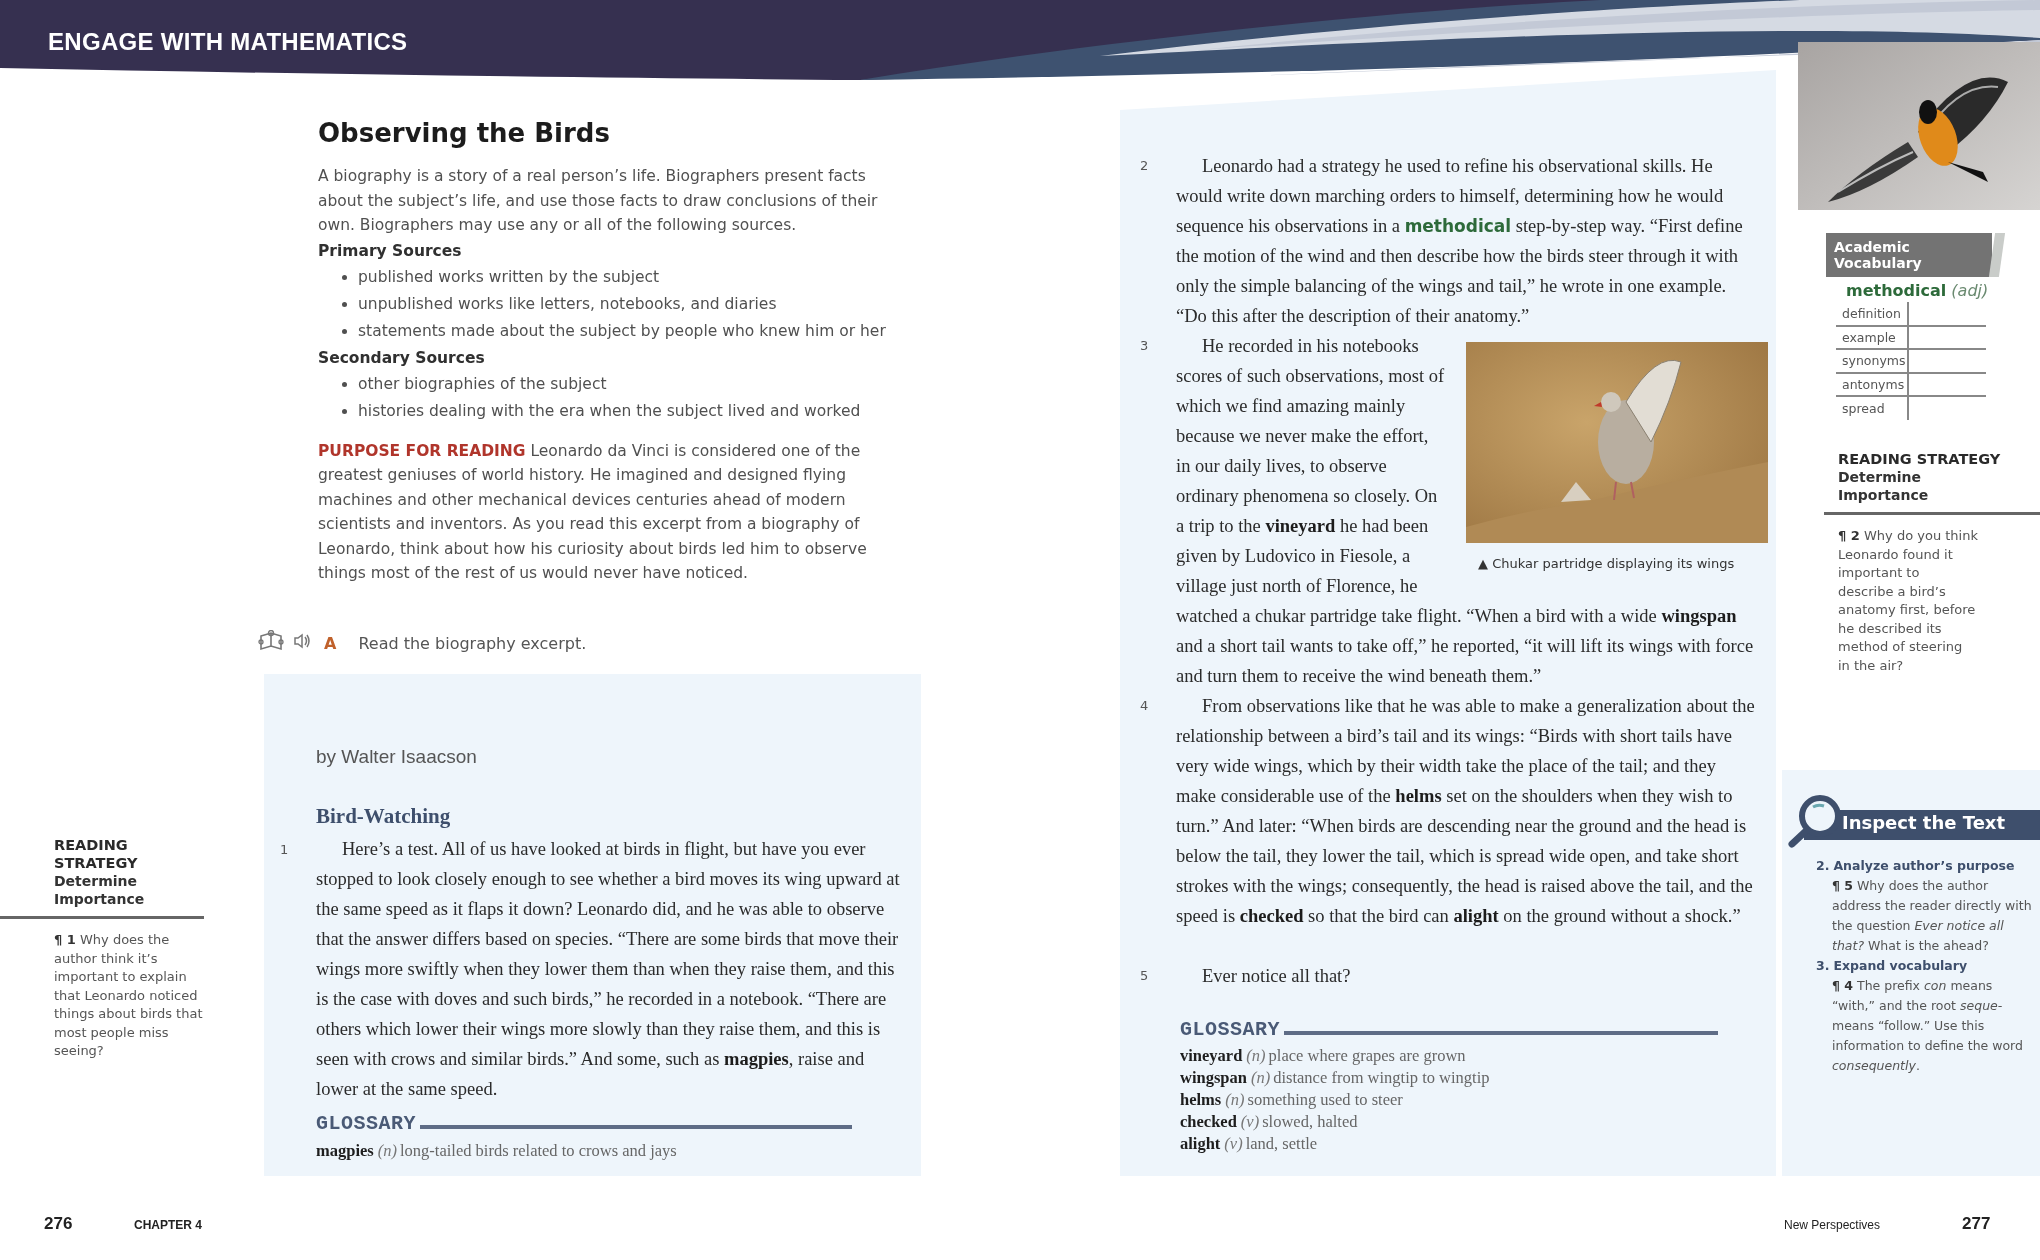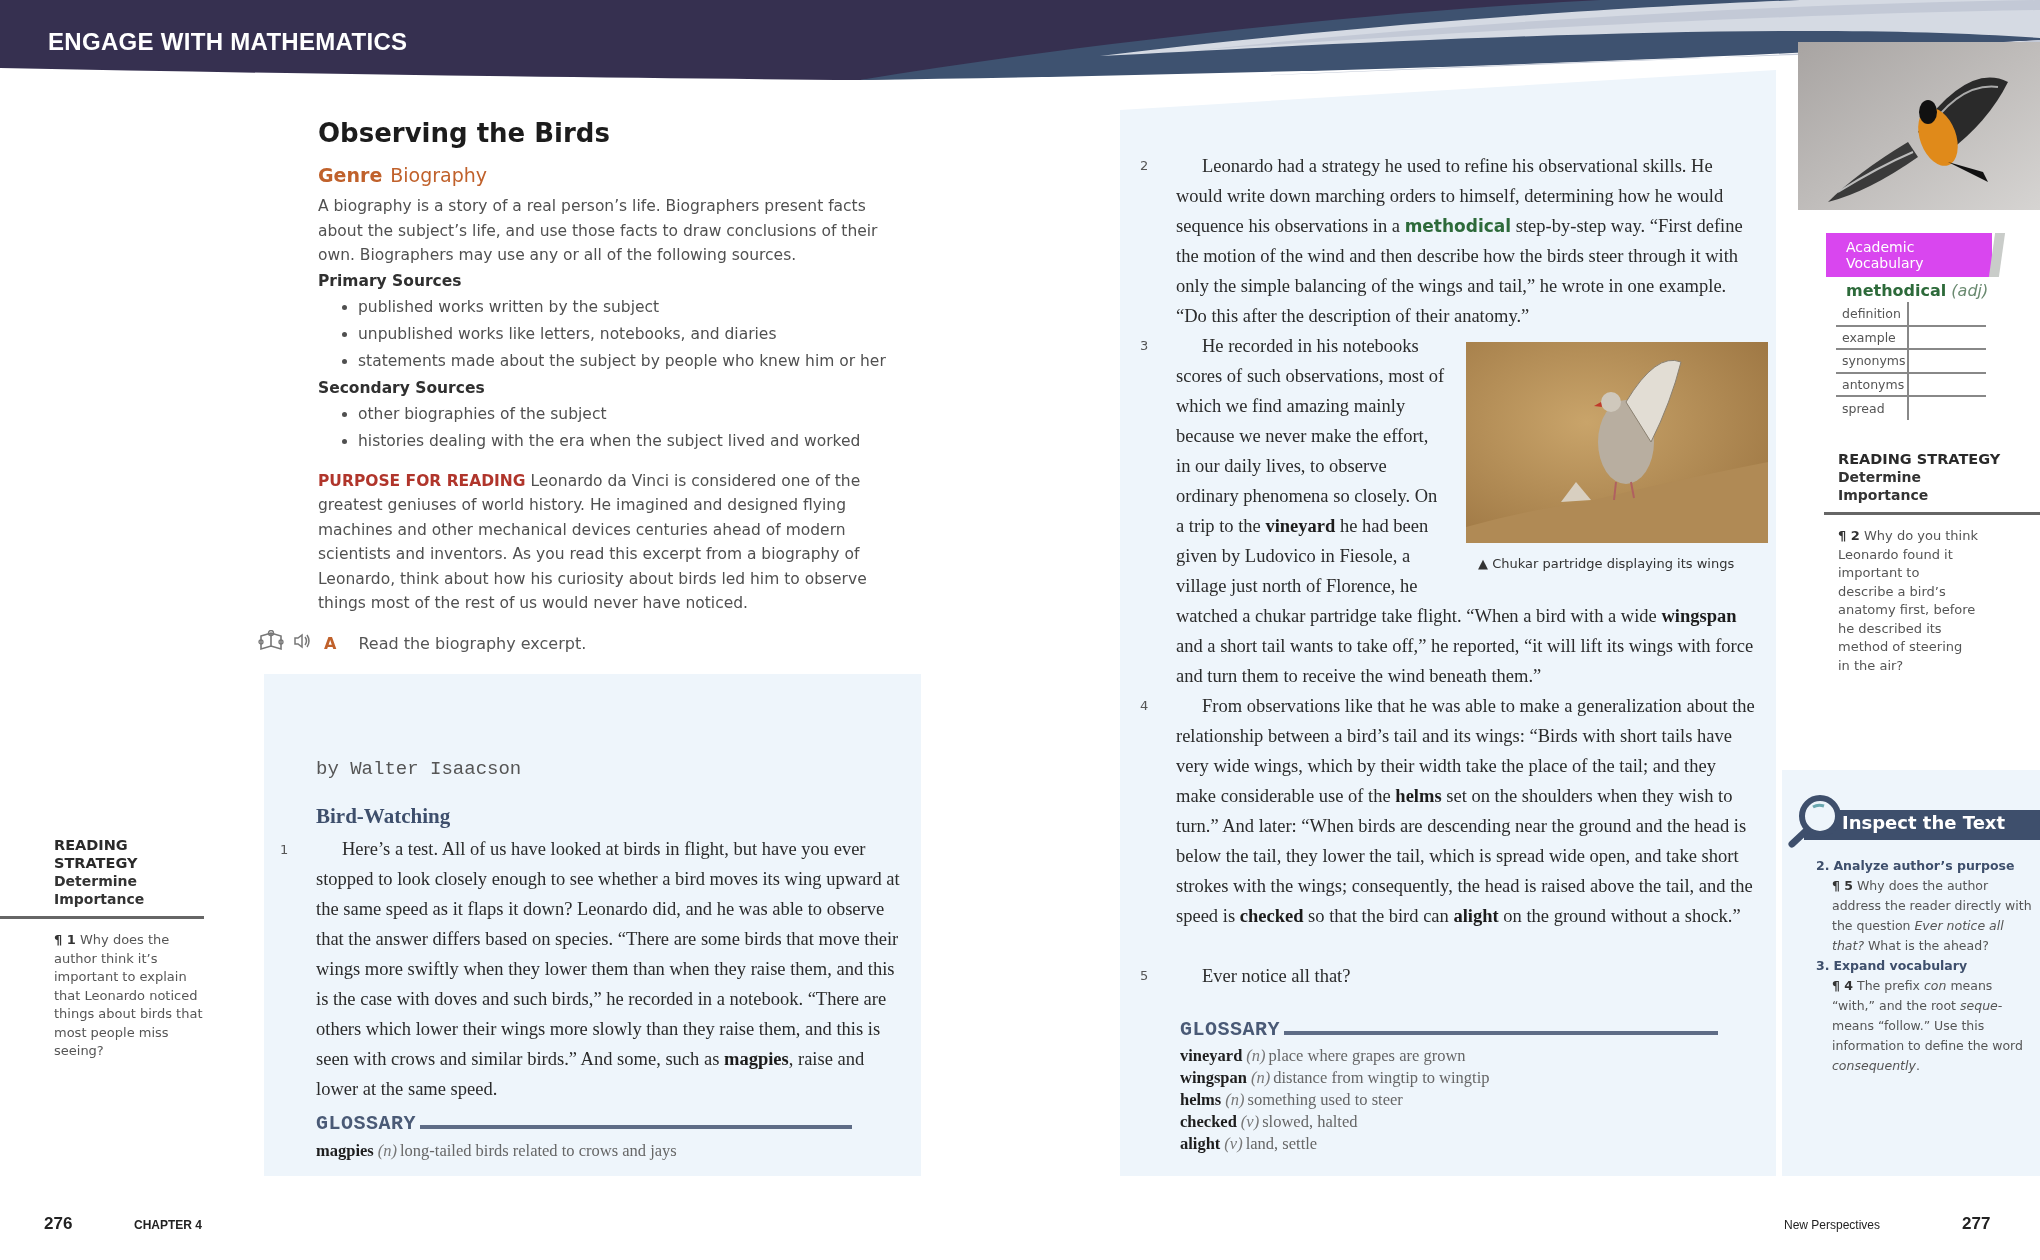--- a/index.html
+++ b/index.html
@@ -22,21 +22,21 @@
   .purpose { margin-top: 14px; }
   .purpose .label { color: #b0352b; font-weight: bold; }
   .read-line { position: absolute; left: 258px; top: 630px; display: flex; align-items: center; gap: 8px; font-family: "DejaVu Sans", sans-serif; font-size: 16px; color: #555; }
   .read-line .letter { color: #c0612b; font-weight: bold; margin-left: 4px; margin-right: 14px; }
 
   
   .excerpt-left { position: absolute; left: 264px; top: 674px; width: 657px; height: 502px; background: #eef5fb; }
   .ex-title { position: absolute; left: 52px; top: 20px; color: #3e4f6c; font-family: "Liberation Serif", serif; font-weight: bold; }
   .ex-title .from { font-size: 20px; margin-right: 6px; }
   .ex-title .main { font-size: 38px; }
-  .ex-author { position: absolute; left: 52px; top: 84px; font-family: Liberation Mono, monospace; font-size: 19px; color: #555; }
+  .ex-author { position: absolute; left: 52px; top: 72px; font-family: Liberation Sans, sans-serif; font-size: 19px; color: #555; }
   .ex-section { position: absolute; left: 52px; top: 130px; font-family: "Liberation Serif", serif; font-weight: bold; font-size: 21px; color: #3e4f6c; }
   .para { position: absolute; font-family: "Liberation Serif", serif; font-size: 18.5px; line-height: 30px; color: #2b2b2b; }
   .para .indent { display: inline-block; width: 26px; }
   .pnum { position: absolute; font-family: "DejaVu Sans", sans-serif; font-size: 13px; color: #555; }
   .glossary-head { position: absolute; display: flex; align-items: center; font-family: Liberation Mono, monospace; font-weight: bold; font-size: 20px; color: #4a5a76; letter-spacing: 0.5px; text-align: right; }
   .glossary-head .rule { height: 4px; background: #5e6c86; margin-left: 4px; margin-top: 6px; }
   .gloss-entry { font-family: "Liberation Serif", serif; font-size: 16.5px; line-height: 22px; color: #666; }
   .gloss-entry b { color: #1e1e1e; }
   .gloss-entry i { color: #777; margin: 0 3px 0 4px; }
 
@@ -56,21 +56,21 @@
   .b-green { color: #2d6a3a; font-weight: bold; font-family: "DejaVu Sans", sans-serif; font-size: 17px; }
   .para b { color: #1c1c1c; }
 
   .photo-partridge { position: absolute; left: 1466px; top: 342px; width: 302px; height: 201px; overflow: hidden; }
   .caption { position: absolute; left: 1478px; top: 556px; font-family: "DejaVu Sans", sans-serif; font-size: 13px; color: #333; }
 
   .photo-oriole { position: absolute; left: 1798px; top: 42px; width: 242px; height: 168px; overflow: hidden; }
 
   
   .vocab { position: absolute; left: 1826px; top: 233px; width: 180px; }
-  .vocab-head { background: #d946ef; color: #fff; font-family: "DejaVu Sans", sans-serif; font-weight: normal; font-size: 14px; padding: 6px 20px; width: 166px; position: relative; }
+  .vocab-head { background: #737373; color: #fff; font-family: "DejaVu Sans", sans-serif; font-weight: bold; font-size: 14px; padding: 6px 8px; width: 166px; position: relative; }
   .vocab-head::after { content: ""; position: absolute; right: -10px; top: 0; width: 10px; height: 100%; background: #c9ccc9; transform: skewX(-8deg); }
   .vocab-word { font-family: "DejaVu Sans", sans-serif; font-size: 16px; color: #2d6a3a; margin: 4px 0 2px 20px; }
   .vocab-word b { font-weight: bold; }
   .vocab-word i { color: #6a8a70; font-weight: normal; }
   .vocab-table { margin-left: 10px; width: 150px; border-collapse: collapse; }
   .vocab-table td { font-family: "DejaVu Sans", sans-serif; font-size: 12.5px; color: #555; height: 23.5px; }
   .vocab-table td.lbl { width: 72px; padding-left: 6px; border-right: 2px solid #888; }
   .vocab-table tr:not(:last-child) td { border-bottom: 2px solid #888; }
 
   .strategy-right { position: absolute; left: 1838px; top: 450px; width: 202px; }
@@ -96,23 +96,20 @@
     <path d="M860 80 C1100 40 1400 10 1600 0 H2040 V40 C1700 60 1300 74 860 80 Z" fill="#3e5270"></path>
     <path d="M1100 56 C1400 20 1650 6 1800 0 H2040 V38 C1800 20 1400 40 1100 56 Z" fill="#e6e9f0" opacity="0.9"></path>
     <path d="M1250 76 C1600 60 1850 52 2040 50 V40 C1800 56 1500 66 1250 76 Z" fill="#c3c9d6"></path>
     <path d="M1200 50 C1500 18 1800 4 2040 0 V10 C1800 14 1500 28 1200 50 Z" fill="#c3c9d6"></path>
   </svg>
   <div class="banner-title">ENGAGE WITH MATHEMATICS</div>
 </div>
 
 <div class="intro">
   <h1>Observing the Birds</h1>
-  <div class="genre">
-    <b>Genre</b><span>Biography</span>
-  </div>
   <p>A biography is a story of a real person’s life. Biographers present facts about the subject’s life, and use those facts to draw conclusions of their own. Biographers may use any or all of the following sources.</p>
   <h3>Primary Sources</h3>
   <ul>
     <li>published works written by the subject</li>
     <li>unpublished works like letters, notebooks, and diaries</li>
     <li>statements made about the subject by people who knew him or her</li>
   </ul>
   <h3>Secondary Sources</h3>
   <ul>
     <li>other biographies of the subject</li>

